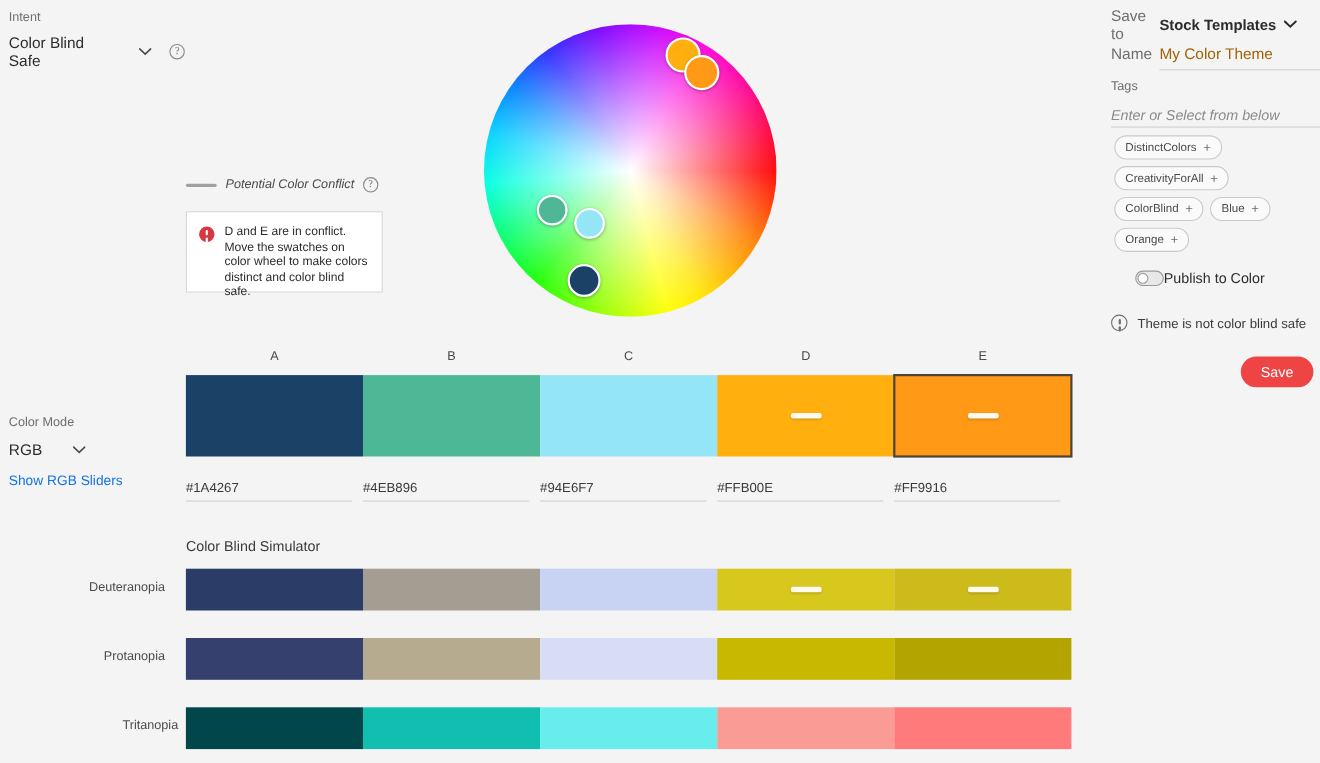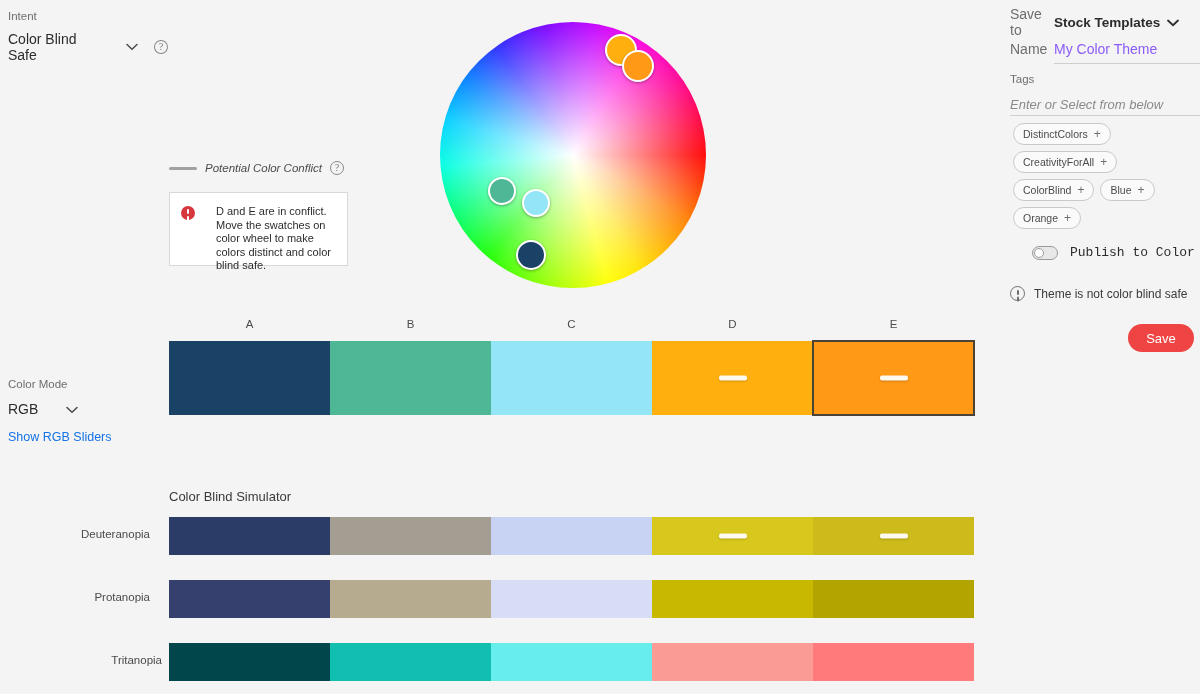--- a/index.html
+++ b/index.html
@@ -44,21 +44,21 @@
   .legend-dash { width: 28px; height: 3px; background: #a0a0a0; border-radius: 2px; }
   .legend-text { font-size: 11.5px; font-style: italic; color: #4b4b4b; }
   .legend-help {
     width: 14px; height: 14px; border: 1.2px solid #8a8a8a; border-radius: 50%;
     font-size: 9.5px; line-height: 12px; text-align: center; color: #6e6e6e;
     font-family: "Liberation Serif", serif;
   }
   .conflict-box {
     position: absolute; left: 169px; top: 192px; width: 179px; height: 74px;
     background: #fff; border: 1px solid #d8d8d8;
-    display: flex; padding: 12px 10px 20px 11px; gap: 21px;
+    display: flex; padding: 12px 10px 20px 11px; gap: 9px;
   }
   .alert-icon {
     width: 14px; height: 14px; border-radius: 50%; background: #d7373f;
     flex: 0 0 14px; margin-top: 1px; position: relative;
   }
   .alert-icon::after {
     content: ""; position: absolute; left: 6px; top: 3px;
     width: 2px; height: 5px; background: #fff; border-radius: 1px;
     box-shadow: 0 7px 0 0 #fff;
   }
@@ -118,37 +118,37 @@
   }
 
   
   .right { position: absolute; left: 1000px; top: 0; width: 200px; height: 694px; }
   .rp-row { display: flex; align-items: baseline; }
   .rp-key { font-size: 14px; color: #6e6e6e; width: 44px; flex: 0 0 44px; }
   .saveto { position: absolute; left: 10px; top: 6px; display: flex; align-items: center; }
   .saveto-val { font-size: 13.5px; font-weight: bold; color: #2c2c2c; }
   .saveto-chev { margin-left: 7px; }
   .name-block { position: absolute; left: 10px; top: 41px; width: 188px; }
-  .name-val { font-size: 14px; color: #8b5cf6; }
+  .name-val { font-size: 14px; color: #a16207; }
   .name-underline { position: absolute; left: 54px; top: 63px; width: 146px; height: 1px; background: #cfcfcf; }
   .tags-block { position: absolute; left: 10px; top: 73px; width: 188px; }
   .tags-key { font-size: 11.5px; color: #6e6e6e; }
   .tags-ph { font-size: 13px; font-style: italic; color: #8a8a8a; margin-top: 12px; }
   .tags-underline { position: absolute; left: 1010px; top: 115px; width: 190px; height: 1px; background: #cfcfcf; }
 
   .chips { position: absolute; left: 1013px; top: 123px; width: 190px; display: flex; flex-wrap: wrap; gap: 6px; }
   .chip {
     border: 1px solid #c9c9c9; border-radius: 12px; background: #fafafa;
     padding: 4px 9px; font-size: 10.5px; color: #4b4b4b;
     display: inline-flex; align-items: center; gap: 6px; cursor: pointer;
     white-space: nowrap;
   }
   .chip .plus { font-size: 12px; color: #6e6e6e; line-height: 1; }
 
-  .publish-row { position: absolute; left: 1032px; top: 245px; display: flex; align-items: center; gap: 12px; font-family: Liberation Mono, monospace; }
+  .publish-row { position: absolute; left: 1032px; top: 245px; display: flex; align-items: center; gap: 0; }
   .toggle {
     width: 26px; height: 14px; border-radius: 8px; border: 1.4px solid #9a9a9a;
     background: #e8e8e8; position: relative; cursor: pointer;
   }
   .toggle .knob {
     position: absolute; left: 1px; top: 1px; width: 10px; height: 10px;
     border-radius: 50%; background: #fff; border: 1.2px solid #9a9a9a;
   }
   .publish-label { font-size: 13px; color: #2c2c2c; }
 
@@ -237,20 +237,42 @@
       <div class="swatch" style="background: rgb(78, 184, 150);"></div>
       <div class="swatch" style="background: rgb(148, 230, 247);"></div>
       <div class="swatch" style="background: rgb(255, 176, 14);">
         <span class="conflict-bar"></span>
       </div>
       <div class="swatch selected" style="background: rgb(255, 153, 22);">
         <span class="conflict-bar"></span>
       </div>
     </div>
 
+  <div class="hex-row" id="hex-row">
+      <div class="hex-cell">
+        <div class="hex-val">#1A4267</div>
+        <div class="hex-underline"></div>
+      </div>
+      <div class="hex-cell">
+        <div class="hex-val">#4EB896</div>
+        <div class="hex-underline"></div>
+      </div>
+      <div class="hex-cell">
+        <div class="hex-val">#94E6F7</div>
+        <div class="hex-underline"></div>
+      </div>
+      <div class="hex-cell">
+        <div class="hex-val">#FFB00E</div>
+        <div class="hex-underline"></div>
+      </div>
+      <div class="hex-cell">
+        <div class="hex-val">#FF9916</div>
+        <div class="hex-underline"></div>
+      </div>
+    </div>
 
   <div class="sim-title">Color Blind Simulator</div>
   <div id="sim-container">
       <div class="sim-label" style="left: 10px; top: 528px;">Deuteranopia</div>
       <div class="sim-row" style="top: 517px;">
         <div class="sim-cell" style="background: rgb(43, 60, 102);"></div>
         <div class="sim-cell" style="background: rgb(163, 157, 146);"></div>
         <div class="sim-cell" style="background: rgb(200, 210, 242);"></div>
         <div class="sim-cell" style="background: rgb(216, 199, 28);">
           <span class="conflict-bar"></span>

